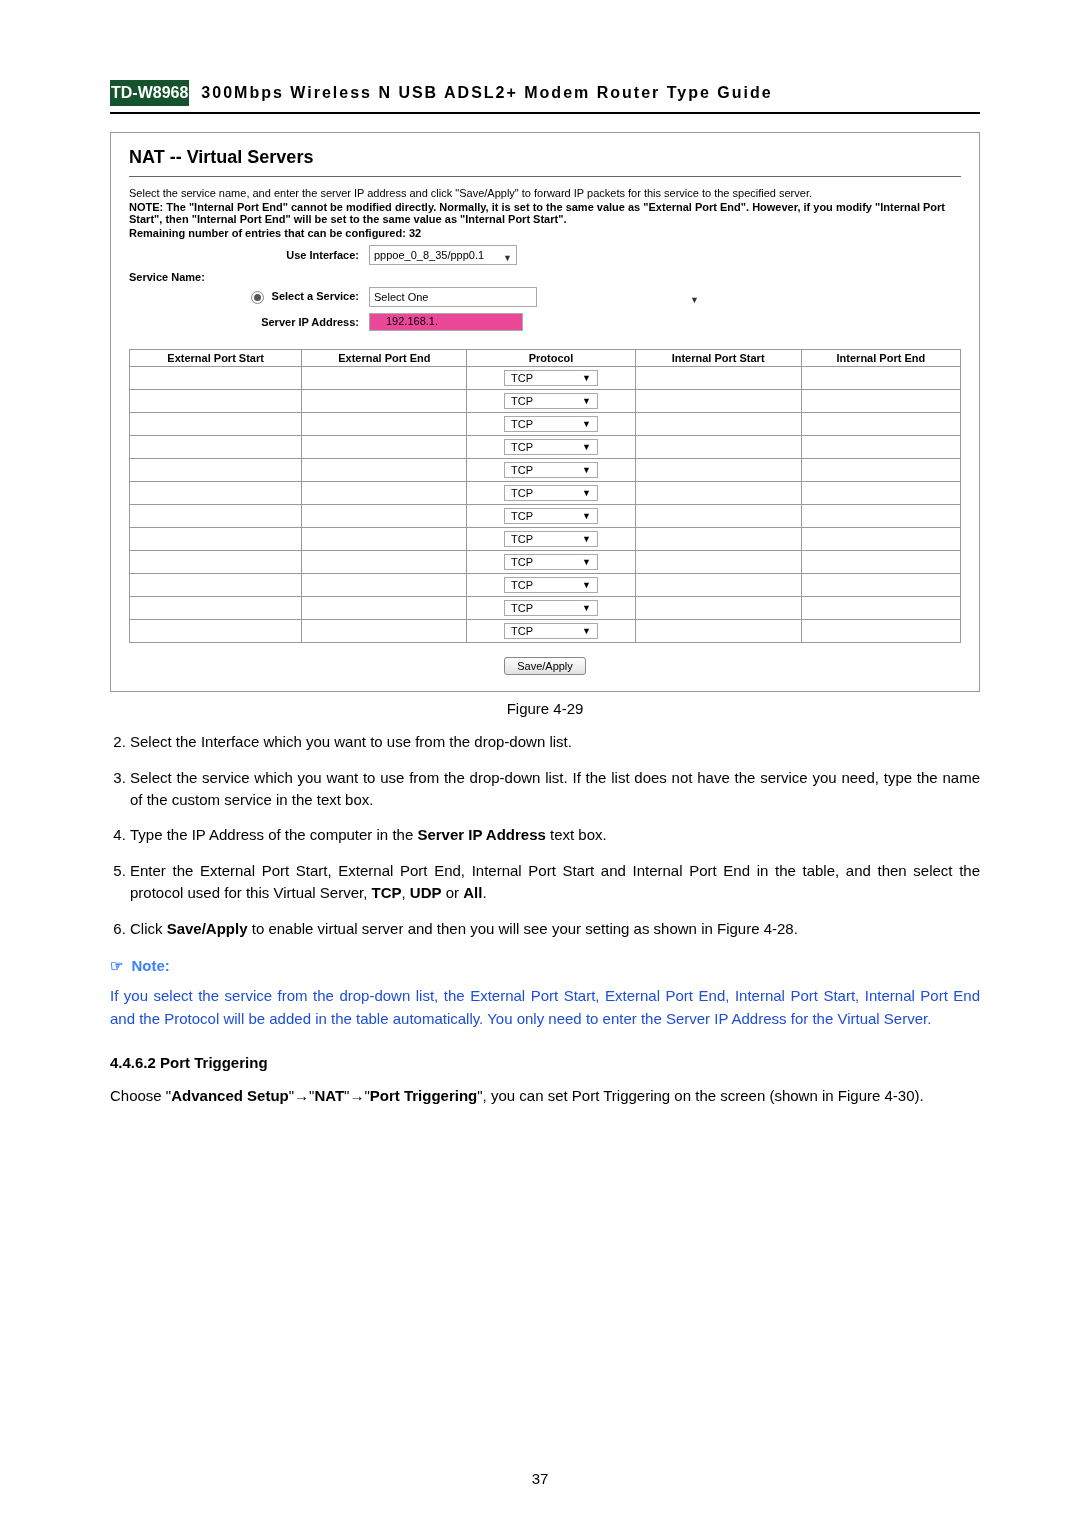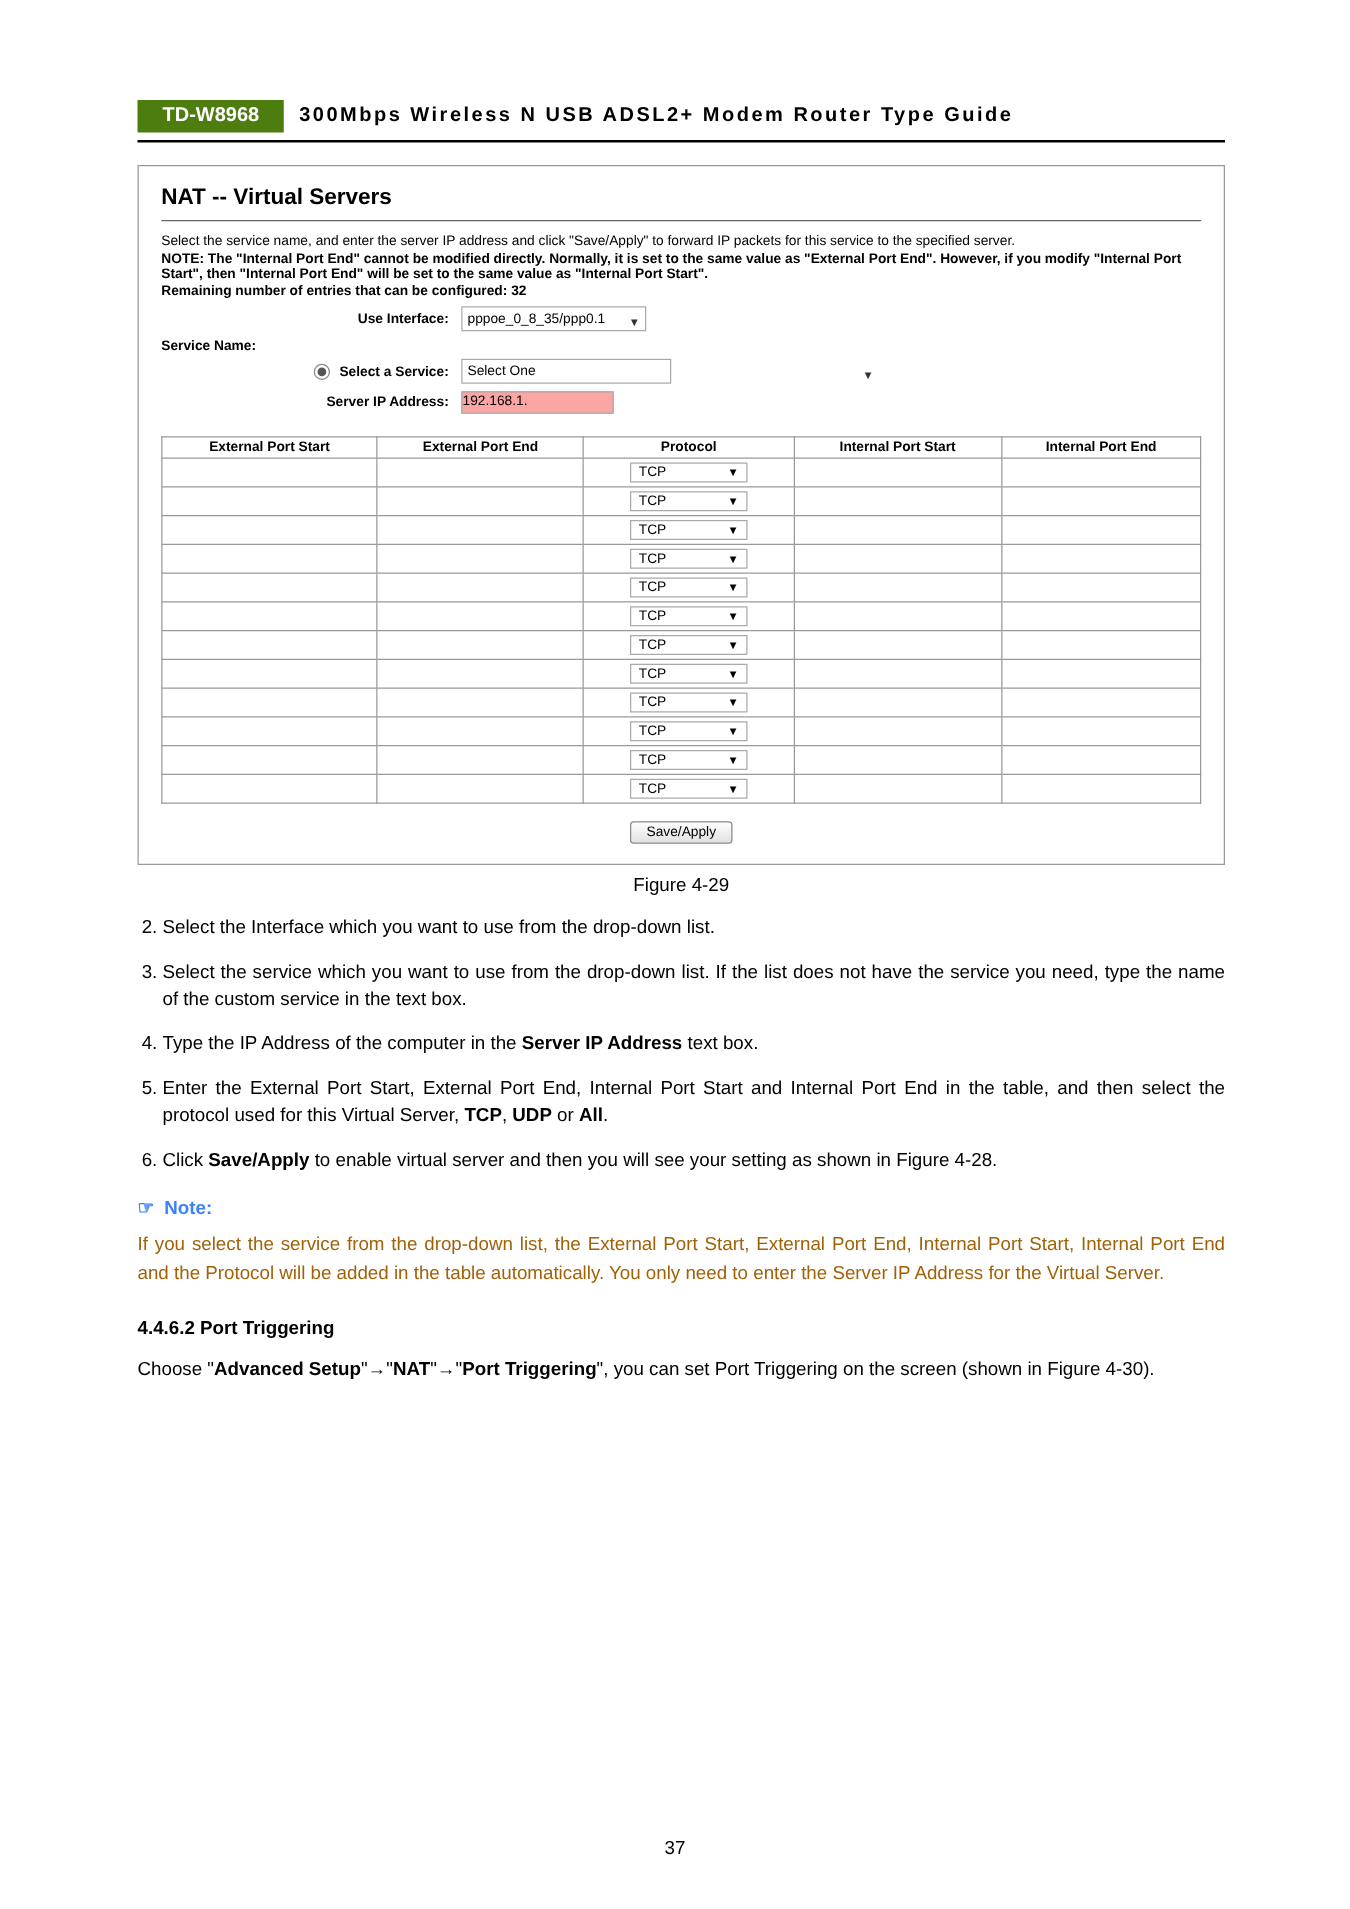--- a/index.html
+++ b/index.html
@@ -18,23 +18,23 @@
     position: relative;
   }
   .header-bar {
     display: flex;
     align-items: center;
     font-weight: bold;
     font-size: 16px;
     margin-bottom: 6px;
   }
   .header-model {
-    background: #4d7c0f;
+    background: #14532d;
     color: #fff;
-    padding: 4px 20px;
+    padding: 4px 1px;
     display: inline-block;
   }
   .header-title {
     padding-left: 12px;
     letter-spacing: 2px;
   }
   .header-rule {
     border: 0;
     border-top: 2px solid #000;
     margin: 0 0 18px 0;
@@ -97,23 +97,23 @@
   }
   .drop-arrow {
     position: absolute;
     right: 4px;
     top: 4px;
     font-size: 9px;
     color: #333;
   }
   .tiny-input {
     border: 1px solid #aaa;
-    background: #fca5a5;
-    font-size: 11px;
-    padding: 1px 0;
+    background: #ec4899;
+    font-size: 11px;
+    padding: 1px 16px;
     min-width: 120px;
     height: 14px;
   }
   .radio {
     display: inline-block;
     width: 11px;
     height: 11px;
     border: 1px solid #888;
     border-radius: 50%;
     margin-right: 4px;
@@ -184,21 +184,21 @@
   .note-heading {
     color: #3b82f6;
     font-weight: bold;
     margin: 18px 0 10px 0;
   }
   .note-pointer {
     display: inline-block;
     margin-right: 8px;
   }
   .note-body {
-    color: #a16207;
+    color: #1d4ed8;
     line-height: 1.5;
     text-align: justify;
     margin-bottom: 24px;
   }
   .section-heading {
     font-weight: bold;
     margin-bottom: 14px;
   }
   .paragraph {
     line-height: 1.5;

